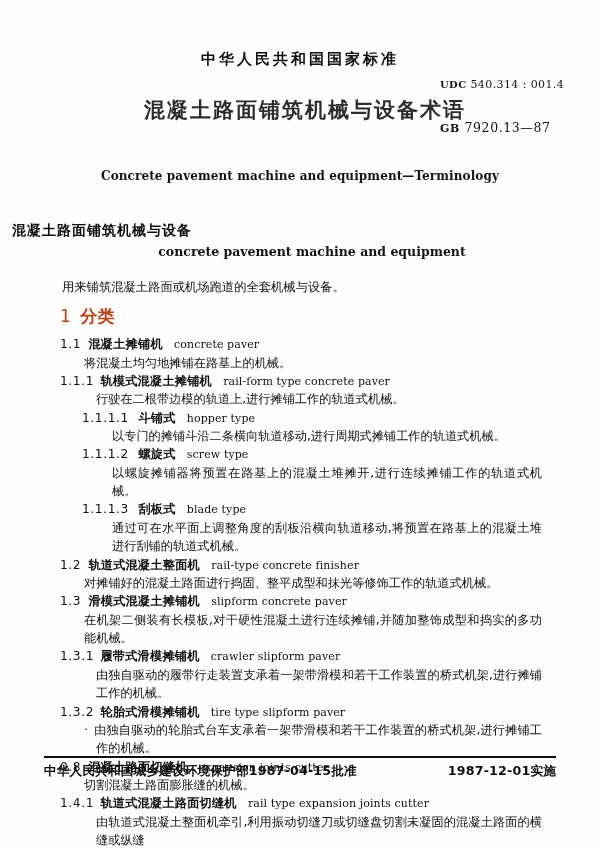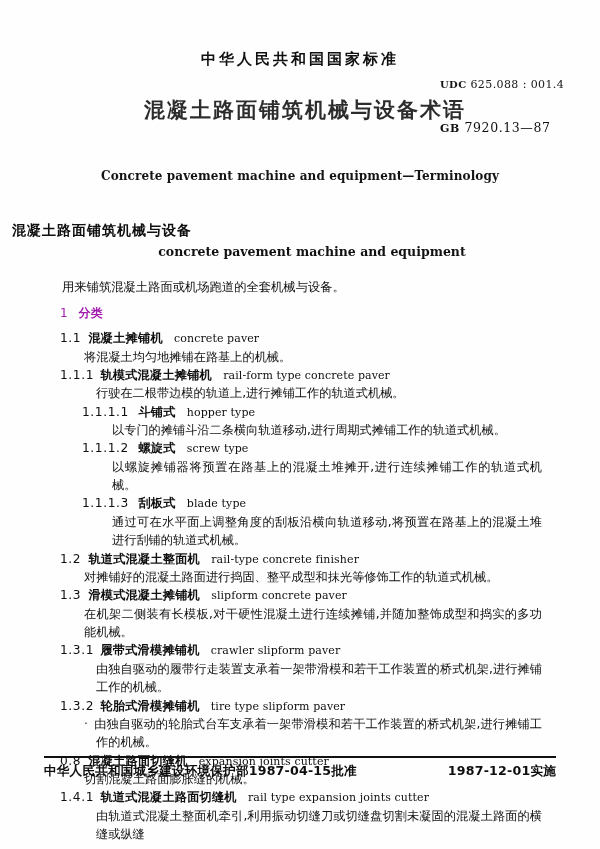--- a/index.html
+++ b/index.html
@@ -131,25 +131,25 @@
 
   
   .clause-list {
     position: absolute;
     left: 60px;
     top: 305px;
     width: 482px;
   }
 
   .heading-1 {
-    font-size: 12px;
+    font-size: 17px;
     font-weight: bold;
     margin-bottom: 7px;
     letter-spacing: 0.3px;
-    color: #a21caf;
+    color: #c2410c;
   }
   .heading-1 .num {
     display: inline-block;
     min-width: 14px;
     font-weight: normal;
   }
 
   .entry { margin-bottom: 0; }
 
   .entry-term {
@@ -229,21 +229,21 @@
 <div class="page">
 
   <div class="std-header">中华人民共和国国家标准</div>
 
   <div class="doc-title scan-fade">混凝土路面铺筑机械与设备术语</div>
 
   <div class="doc-subtitle">Concrete pavement machine and equipment—Terminology</div>
 
   <div class="udc-line">
     <span class="lbl">UDC</span>
-    <span>625.088 : 001.4</span>
+    <span>540.314 : 001.4</span>
   </div>
 
   <div class="gb-line">
     <span class="lbl">GB</span>
     <span>7920.13—87</span>
   </div>
 
 
   <div class="sec-title-cn">混凝土路面铺筑机械与设备</div>
   <div class="sec-title-en">concrete pavement machine and equipment</div>

